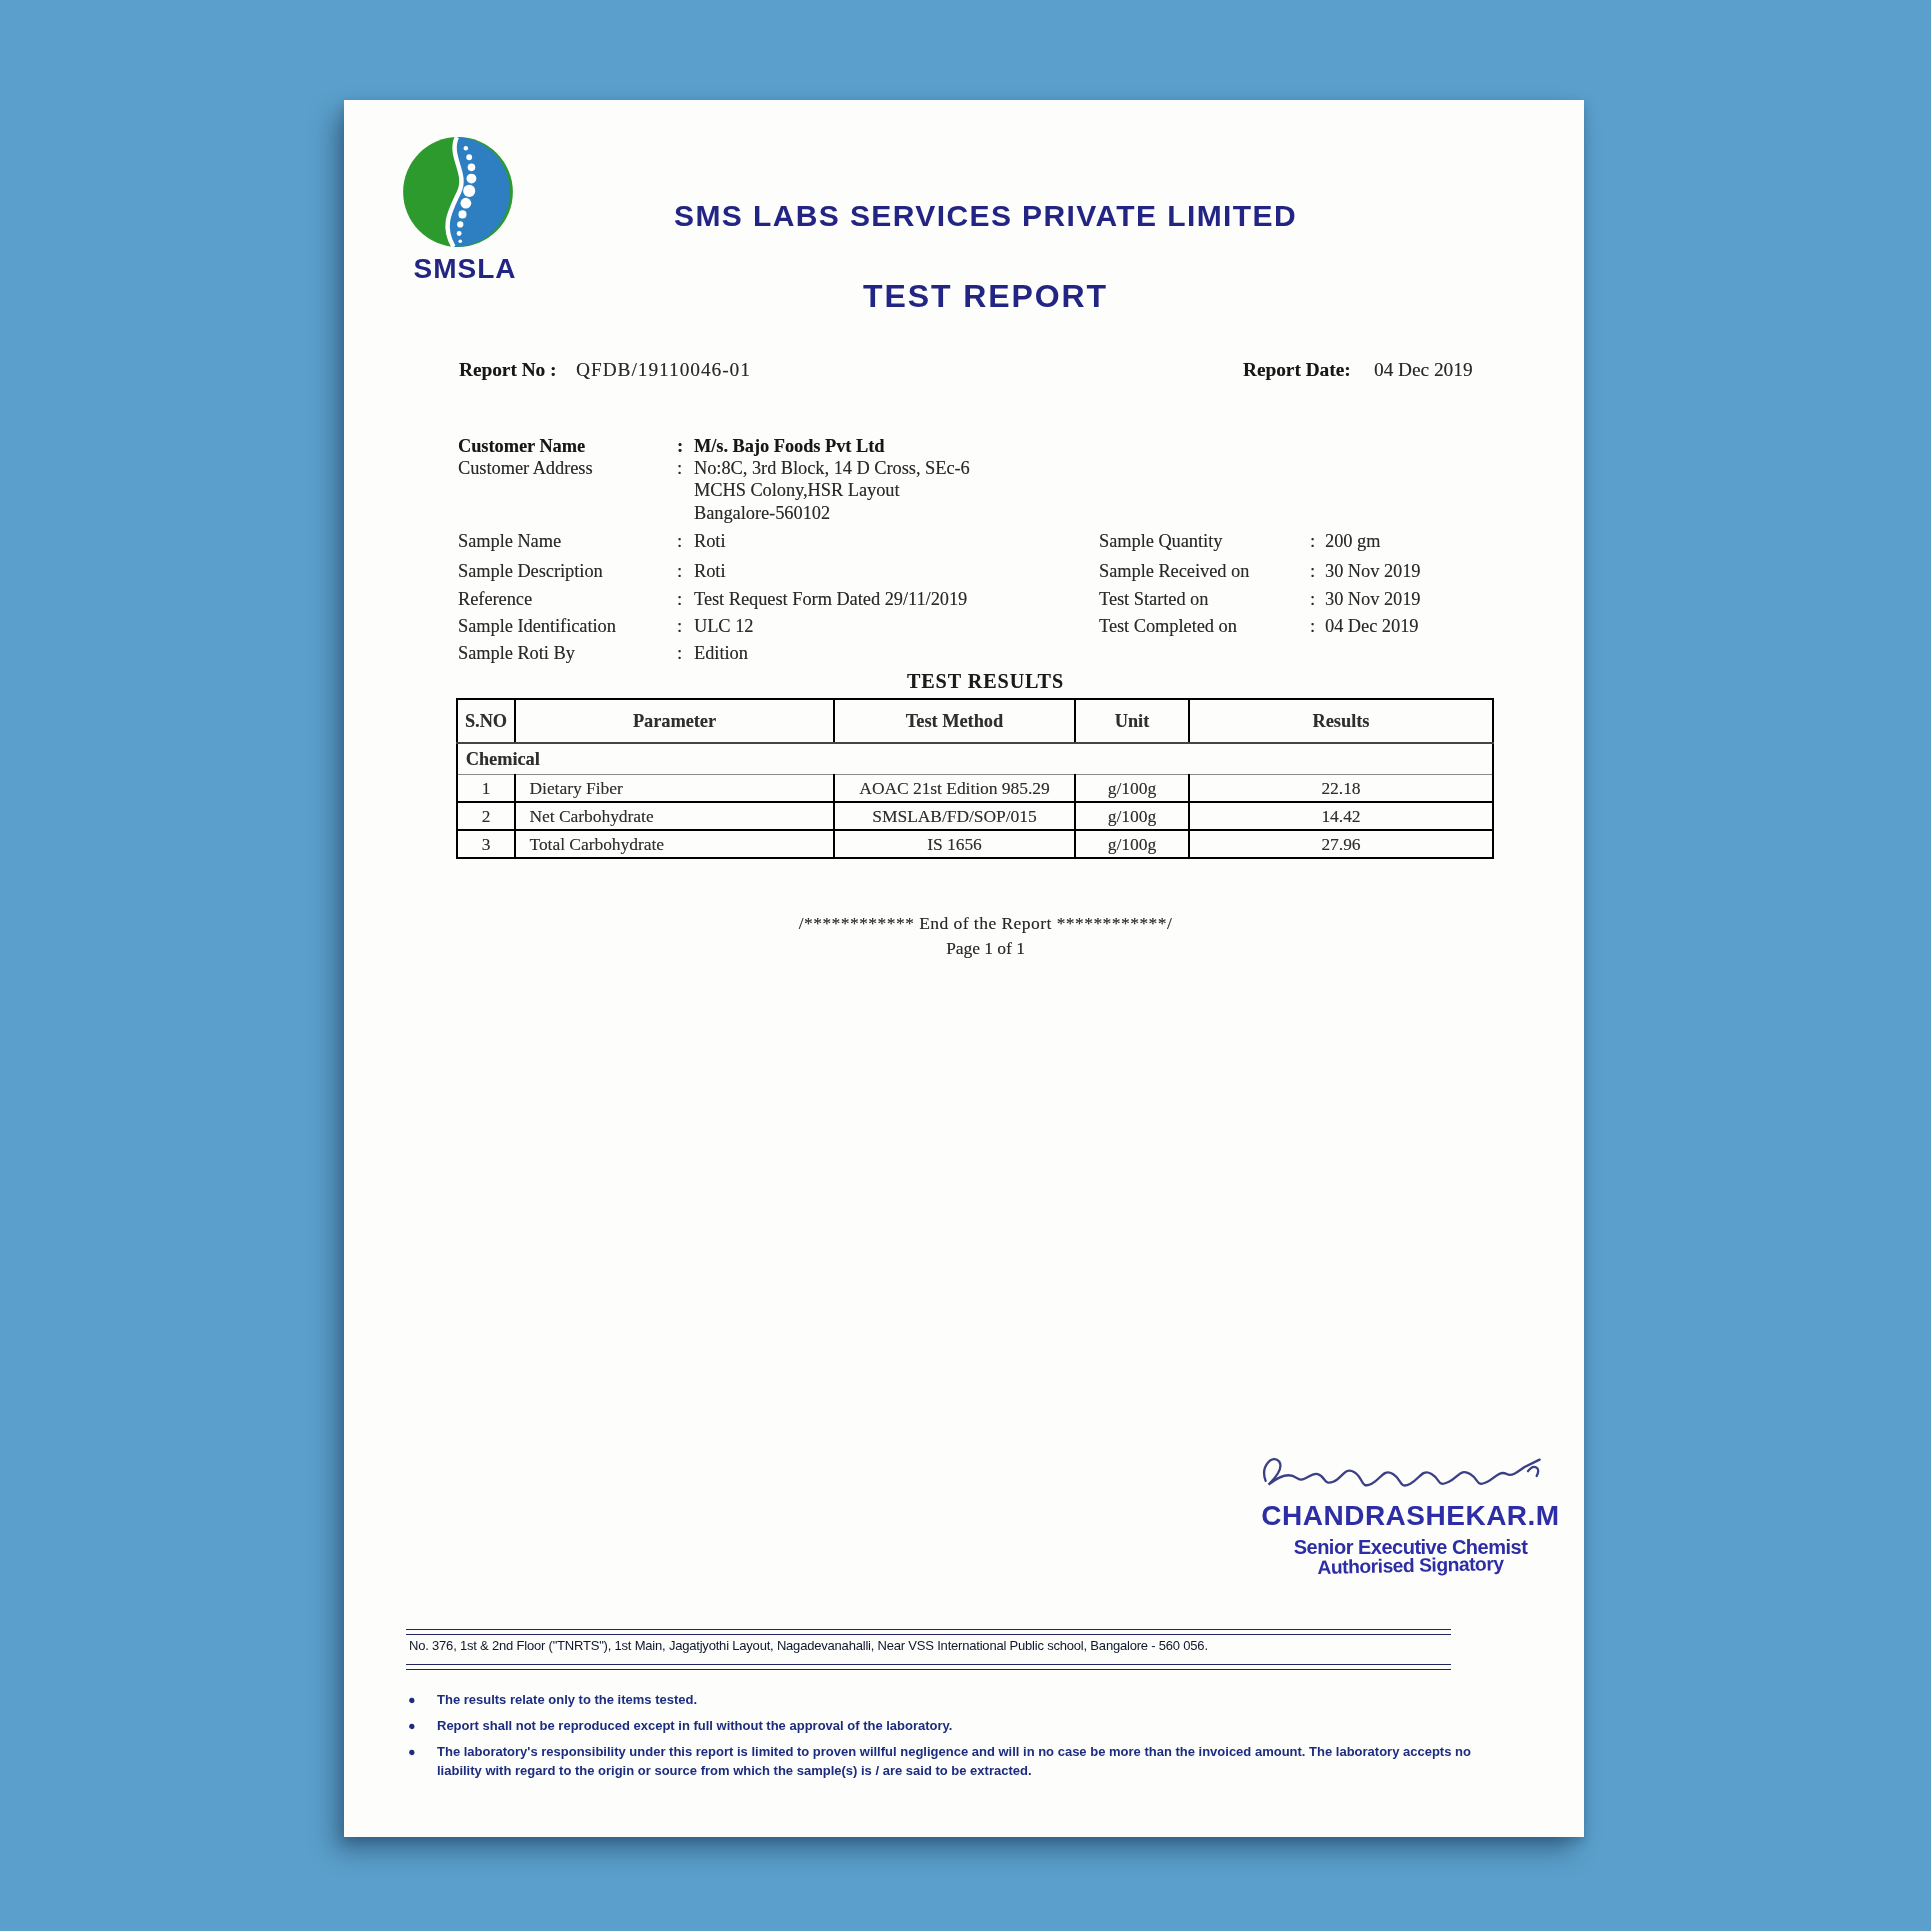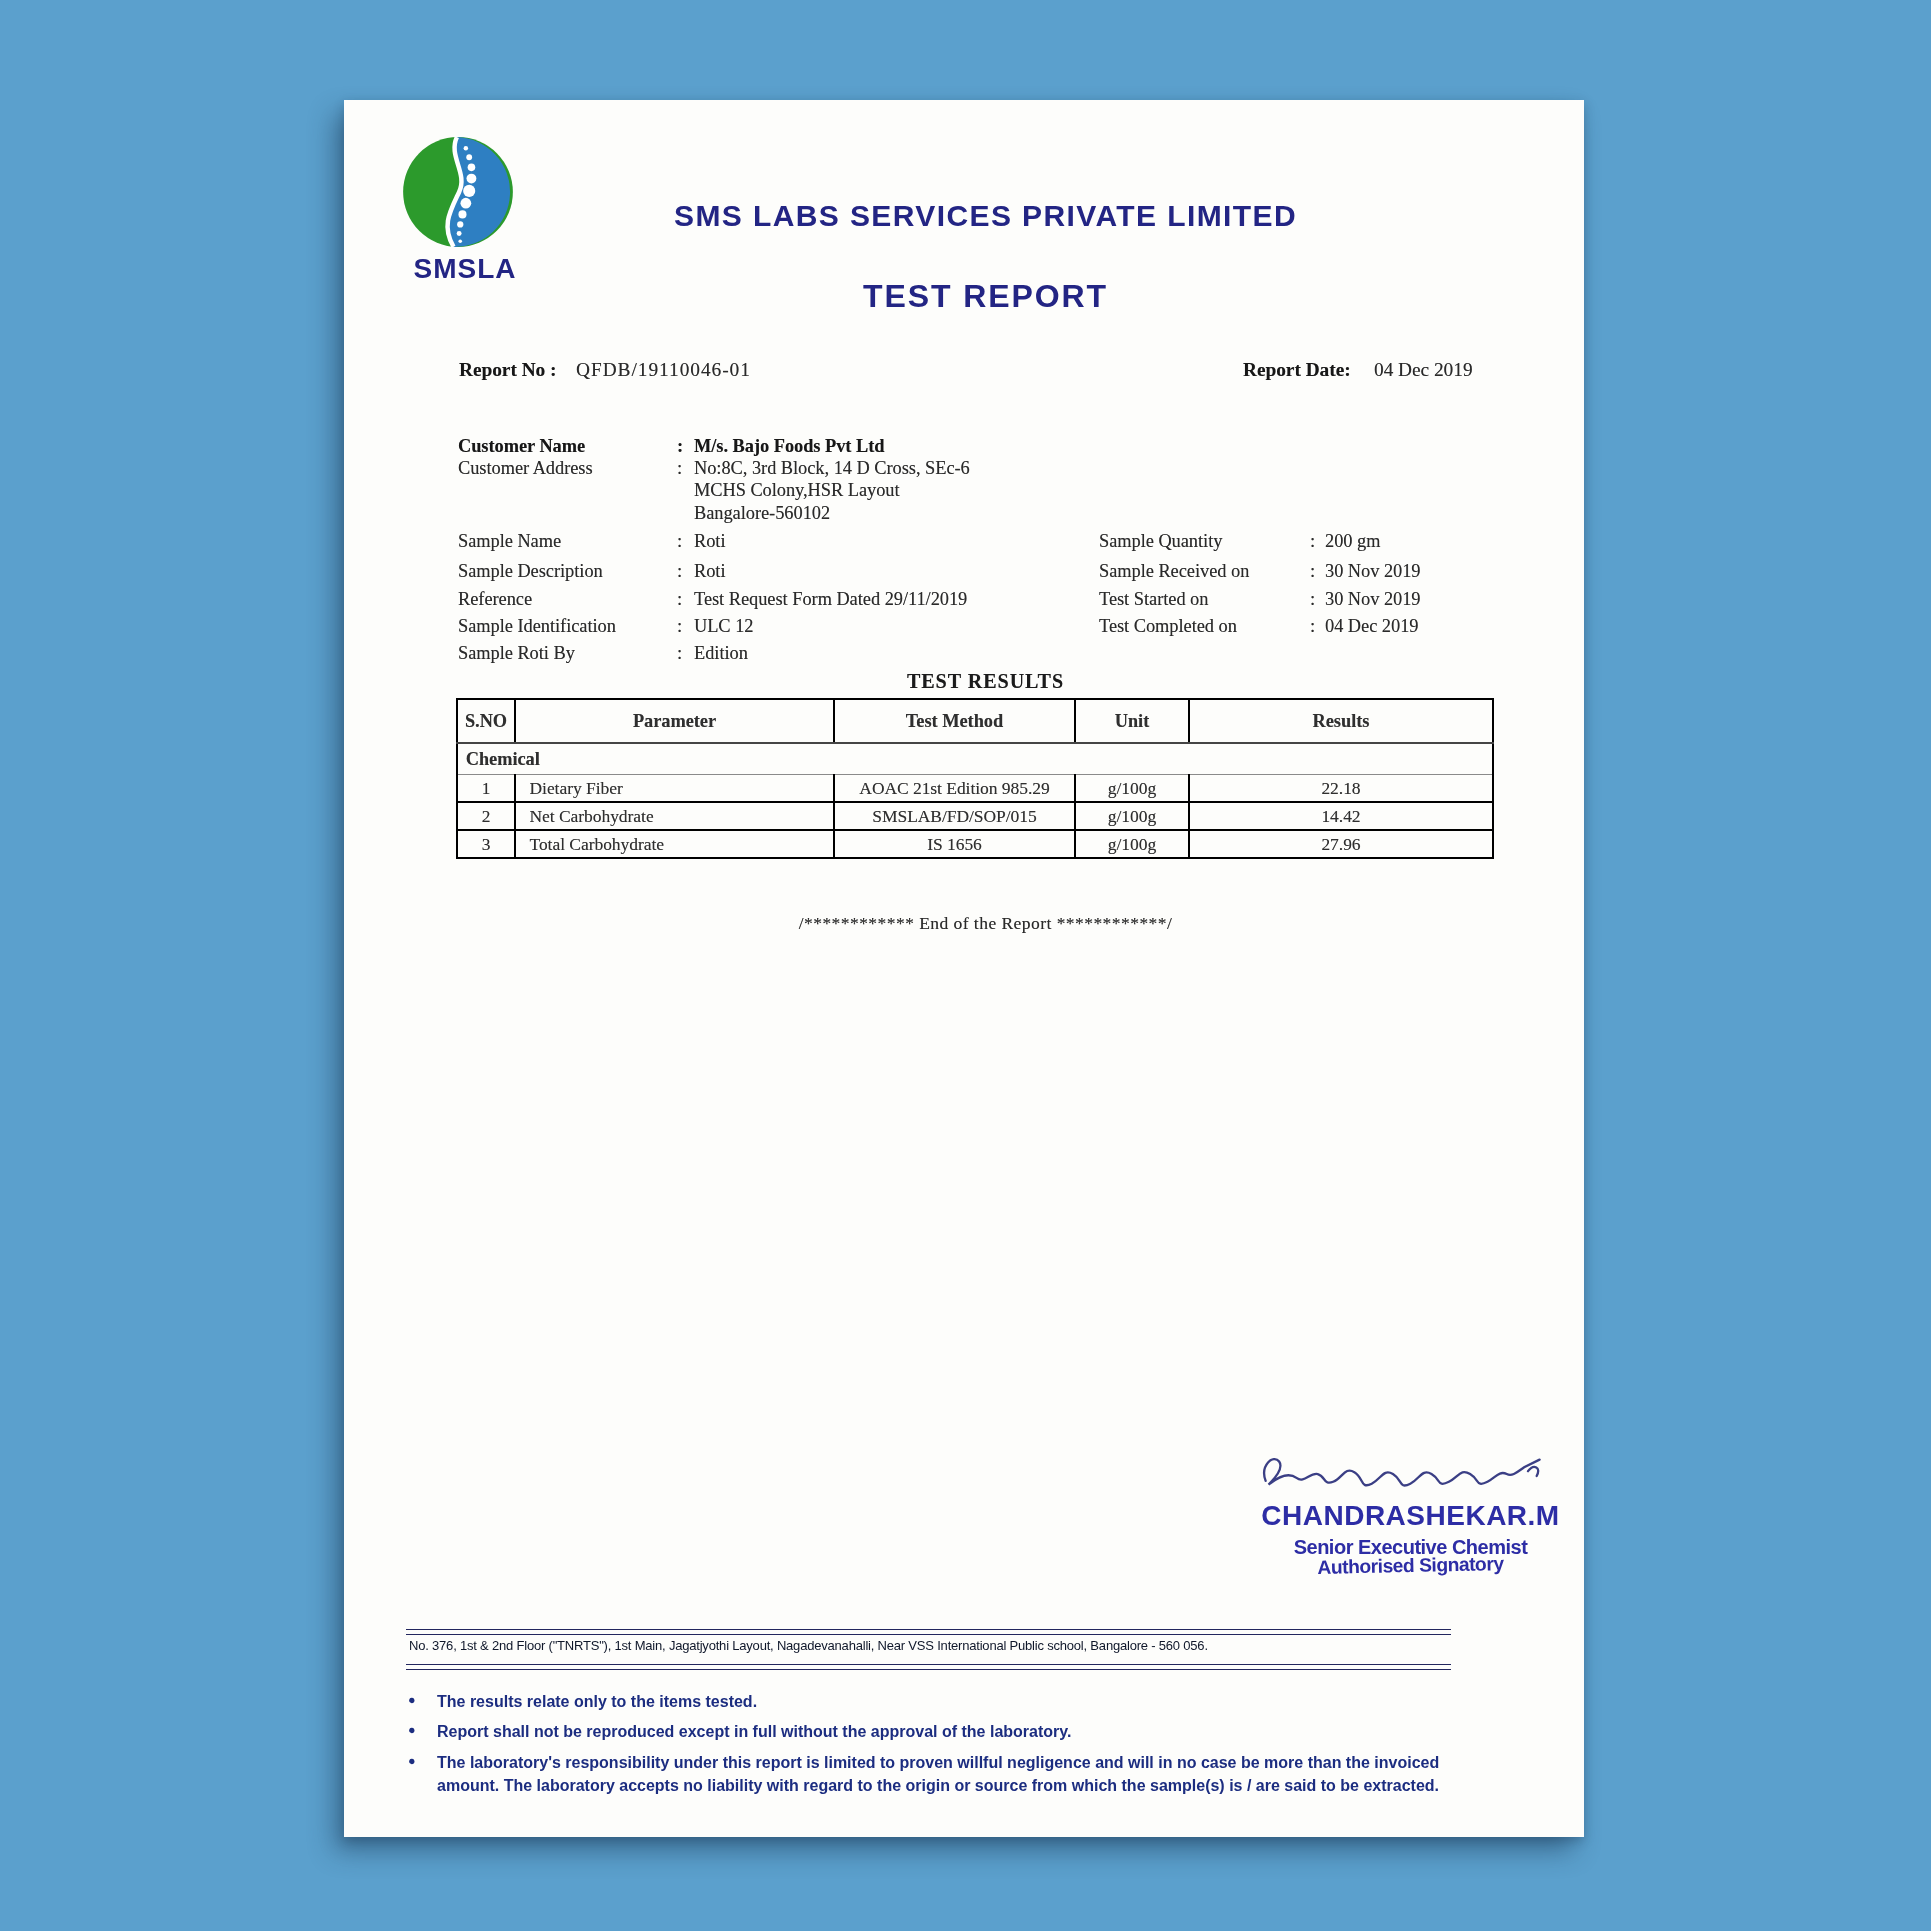--- a/index.html
+++ b/index.html
@@ -45,21 +45,21 @@
 
   
   .stamp{color:#2d2da5;font-weight:bold;}
   .stamp-name{left:917px;top:1400px;width:299px;font-size:28px;letter-spacing:0.5px;}
   .stamp-t1{left:917px;top:1436px;width:299px;font-size:20px;letter-spacing:-0.5px;}
   .stamp-t2{left:917px;top:1455px;width:299px;font-size:19.3px;letter-spacing:-0.5px;transform:rotate(-1.2deg);}
 
   
   .rule{left:62px;width:1045px;height:3.9px;border-top:1.9px solid #23265e;border-bottom:1px solid #23265e;}
   .footer-address{left:65px;top:1538px;width:1101px;font-size:13px;font-weight:normal;letter-spacing:-0.2px;color:#0f172a;}
-  .notes{left:62px;top:1591px;width:1067px;margin:0;padding:0;list-style:none;color:#1c2d80;font-size:16px;font-weight:bold;}
+  .notes{left:62px;top:1591px;width:1067px;margin:0;padding:0;list-style:none;color:#1c2d80;font-size:13px;font-weight:bold;}
   .notes li{position:relative;padding-left:31px;margin-bottom:7.7px;line-height:1.42;}
   .notes li::before{content:"●";position:absolute;left:1.9px;top:1px;font-size:12.6px;color:#1c2d80;}
 </style>
 </head>
 <body>
 
 <div class="page">
 
   <svg class="abs" style="left:58px;top:35px;" width="112" height="114" viewBox="0 0 100 100">
     <circle cx="50" cy="50" r="49" fill="#2c9a2c"></circle>
@@ -173,20 +173,21 @@
       <td>3</td>
       <td class="pl">Total Carbohydrate</td>
       <td>IS 1656</td>
       <td>g/100g</td>
       <td>27.96</td>
     </tr>
   </tbody>
     </table>
 
   <div class="abs scan ctr" style="left:241px;top:813px;width:801px;font-size:17.4px;letter-spacing:0.5px;">/************ End of the Report ************/</div>
+  <div class="abs scan ctr" style="left:241px;top:838px;width:801px;font-size:17.4px;">Page 1 of 1</div>
 
   <svg class="abs" style="left:912px;top:1348px;" width="299" height="56" viewBox="0 0 310 58">
     <path d="M10,34 C4,18 18,6 24,14 C29,21 18,33 13,38 C24,29 34,25 42,31 C50,37 56,25 64,27
              C72,29 70,39 80,35 C90,31 92,19 102,25 C112,31 108,43 120,37 C130,32 132,21 142,27
              C152,33 148,43 160,37 C170,32 172,21 182,27 C192,33 188,41 200,35 C210,30 212,21 222,27
              C232,33 228,41 240,35 C248,31 252,23 260,27 C266,30 272,24 278,20 L294,12
              M282,24 C288,16 296,20 291,29" fill="none" stroke="#3b3f85" stroke-width="2.4" stroke-linecap="round"></path>
   </svg>
   <div class="abs sans stamp ctr stamp-name">CHANDRASHEKAR.M</div>
   <div class="abs sans stamp ctr stamp-t1">Senior Executive Chemist</div>

